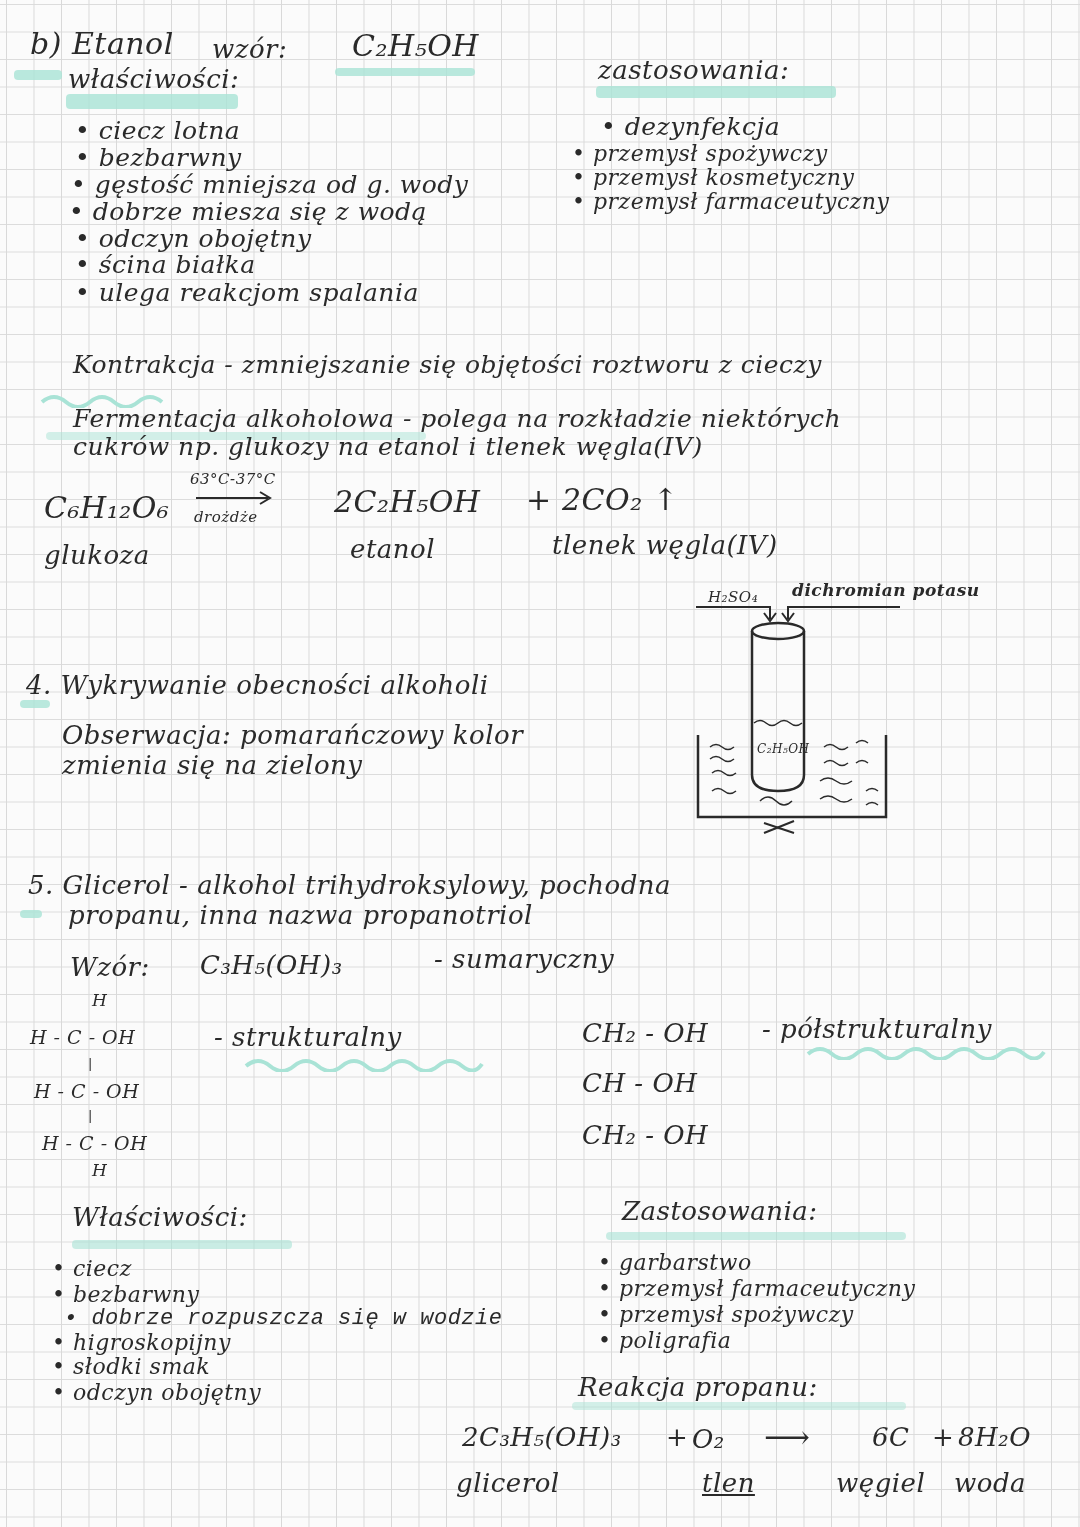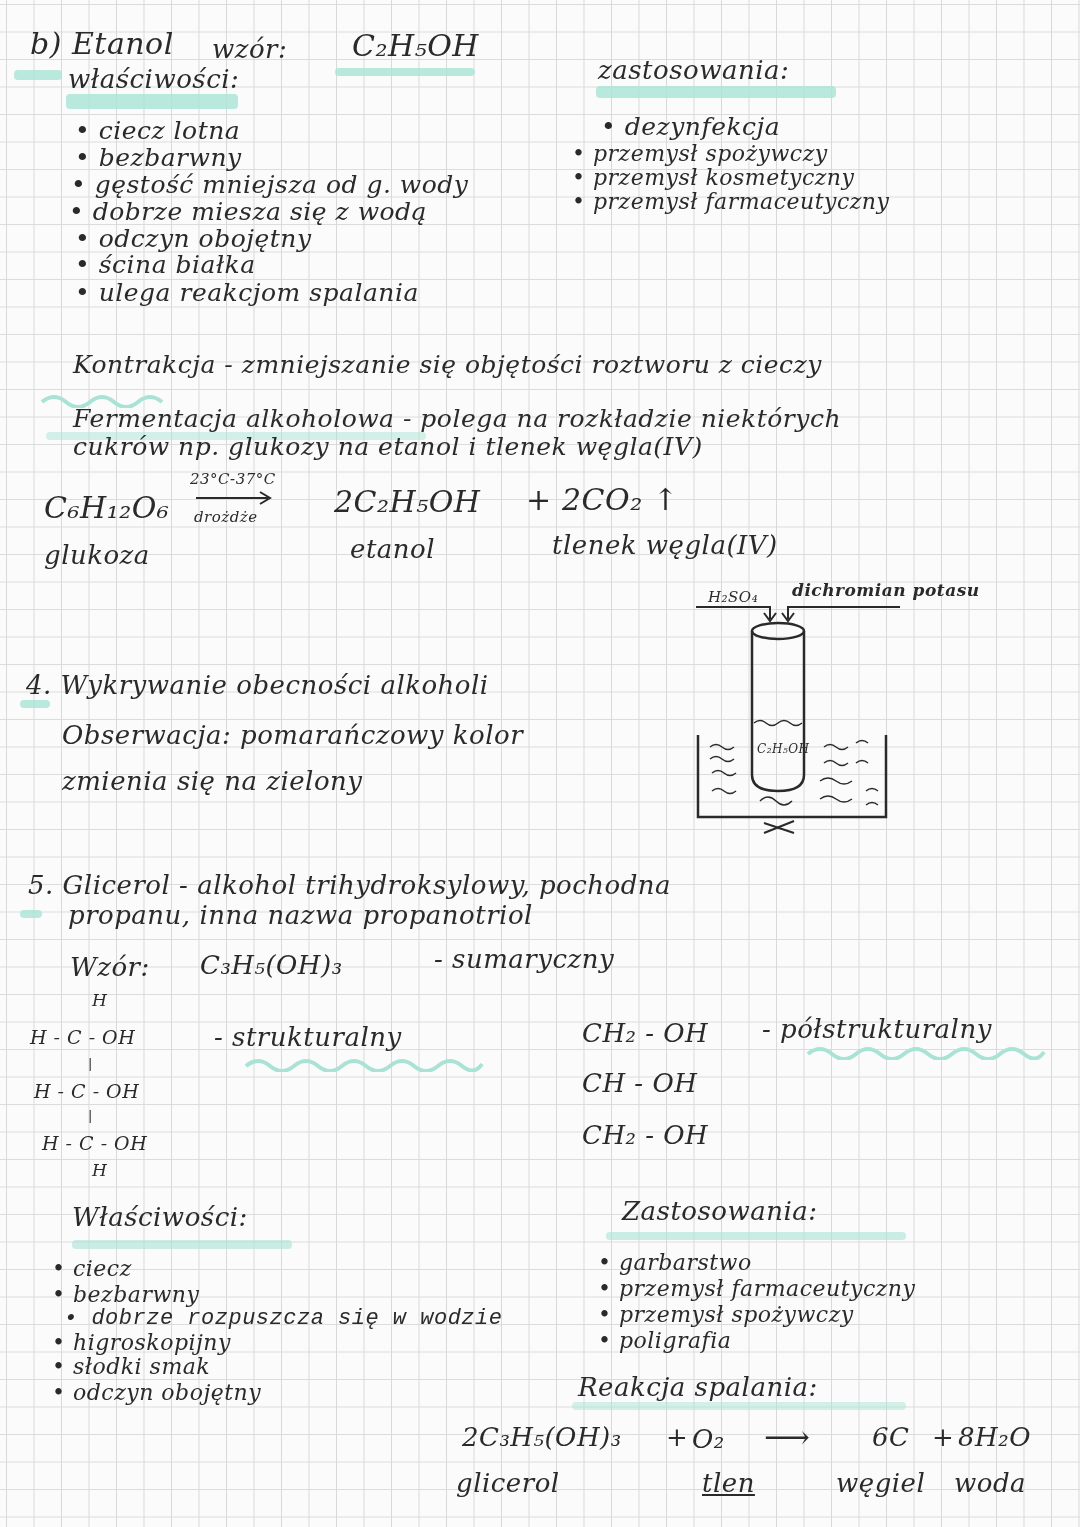--- a/index.html
+++ b/index.html
@@ -58,39 +58,39 @@
 <svg class="svgbox" style="left:40px;top:392px;" width="130" height="16">
   <path d="M2 10 Q 14 0 26 10 T 50 10 T 74 10 T 98 10 T 122 10" fill="none" stroke="#a9e3d6" stroke-width="4"></path>
 </svg>
 <div class="t b" style="left:44px;top:350px;">Kontrakcja - zmniejszanie się objętości roztworu z cieczy</div>
 
 <div class="hl" style="left:46px;top:432px;width:380px;height:8px;opacity:0.5;"></div>
 <div class="t b" style="left:44px;top:404px;">Fermentacja alkoholowa - polega na rozkładzie niektórych</div>
 <div class="t b" style="left:44px;top:432px;">cukrów np. glukozy na etanol i tlenek węgla(IV)</div>
 
 <div class="t h1" style="left:44px;top:490px;">C₆H₁₂O₆</div>
-<div class="t xs" style="left:190px;top:470px;">23°C-37°C</div>
+<div class="t xs" style="left:190px;top:470px;">63°C-37°C</div>
 <div class="svgbox" style="left:194px;top:490px;">
   <svg width="82" height="16">
       <line x1="2" y1="8" x2="74" y2="8" stroke="#2a2a2a" stroke-width="2"></line>
       <polyline points="66,2 76,8 66,14" fill="none" stroke="#2a2a2a" stroke-width="2"></polyline>
     </svg>
 </div>
 <div class="t xs" style="left:194px;top:508px;">drożdże</div>
 <div class="t h1" style="left:334px;top:484px;">2C₂H₅OH</div>
 <div class="t h1" style="left:526px;top:482px;">+</div>
 <div class="t h1" style="left:562px;top:482px;">2CO₂ ↑</div>
 <div class="t h2" style="left:44px;top:540px;">glukoza</div>
 <div class="t h2" style="left:350px;top:534px;">etanol</div>
 <div class="t h2" style="left:552px;top:530px;">tlenek węgla(IV)</div>
 
 <div class="hl" style="left:20px;top:700px;width:30px;height:8px;"></div>
 <div class="t h2" style="left:26px;top:670px;">4. Wykrywanie obecności alkoholi</div>
 <div class="t h2" style="left:62px;top:720px;">Obserwacja: pomarańczowy kolor</div>
-<div class="t h2" style="left:62px;top:766px;">zmienia się na zielony</div>
+<div class="t h2" style="left:62px;top:750px;">zmienia się na zielony</div>
 
 <div class="t xs" style="left:708px;top:588px;">H₂SO₄</div>
 <div class="t xs" style="left:792px;top:580px;font-size:17px;font-weight:bold;">dichromian potasu</div>
 <svg class="svgbox" style="left:690px;top:595px;" width="340" height="240">
 
   <path d="M6 12 L 80 12 L 80 24" fill="none" stroke="#2a2a2a" stroke-width="2"></path>
   <polyline points="74,18 80,26 86,18" fill="none" stroke="#2a2a2a" stroke-width="2"></polyline>
   <path d="M210 12 L 98 12 L 98 24" fill="none" stroke="#2a2a2a" stroke-width="2"></path>
   <polyline points="92,18 98,26 104,18" fill="none" stroke="#2a2a2a" stroke-width="2"></polyline>
 
@@ -162,21 +162,21 @@
 <div class="hl" style="left:606px;top:1232px;width:300px;height:8px;opacity:0.6;"></div>
 <div class="t h2" style="left:622px;top:1196px;">Zastosowania:</div>
 <div>
   <div class="t s bullet" style="left:598px;top:1250px;">garbarstwo</div>
   <div class="t s bullet" style="left:598px;top:1276px;">przemysł farmaceutyczny</div>
   <div class="t s bullet" style="left:598px;top:1302px;">przemysł spożywczy</div>
   <div class="t s bullet" style="left:598px;top:1328px;">poligrafia</div>
 </div>
 
 <div class="hl" style="left:572px;top:1402px;width:334px;height:8px;opacity:0.5;"></div>
-<div class="t h2" style="left:578px;top:1372px;">Reakcja spalania:</div>
+<div class="t h2" style="left:578px;top:1372px;">Reakcja propanu:</div>
 <div class="t h2" style="left:462px;top:1422px;">2C₃H₅(OH)₃</div>
 <div class="t h2" style="left:666px;top:1422px;">+</div>
 <div class="t h2" style="left:692px;top:1424px;">O₂</div>
 <div class="t h2" style="left:764px;top:1418px;font-size:32px;">⟶</div>
 <div class="t h2" style="left:872px;top:1422px;">6C</div>
 <div class="t h2" style="left:932px;top:1422px;">+</div>
 <div class="t h2" style="left:958px;top:1422px;">8H₂O</div>
 <div class="t h2" style="left:456px;top:1468px;">glicerol</div>
 <div class="t h2" style="left:702px;top:1468px;text-decoration:underline;">tlen</div>
 <div class="t h2" style="left:836px;top:1468px;">węgiel</div>

